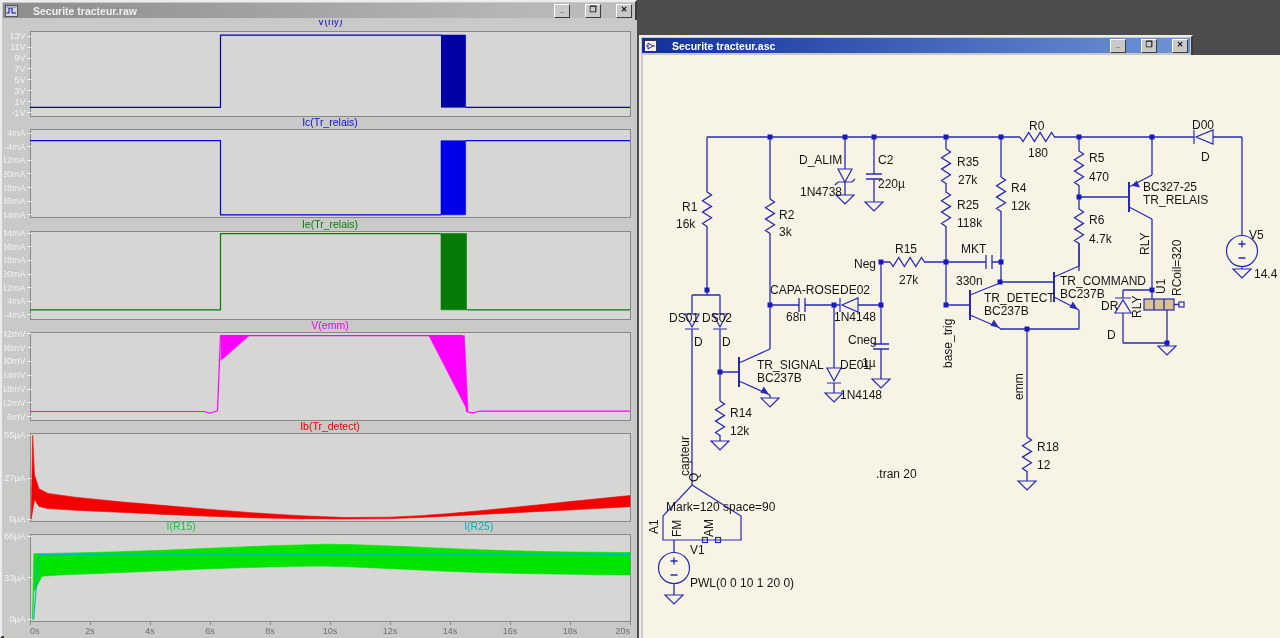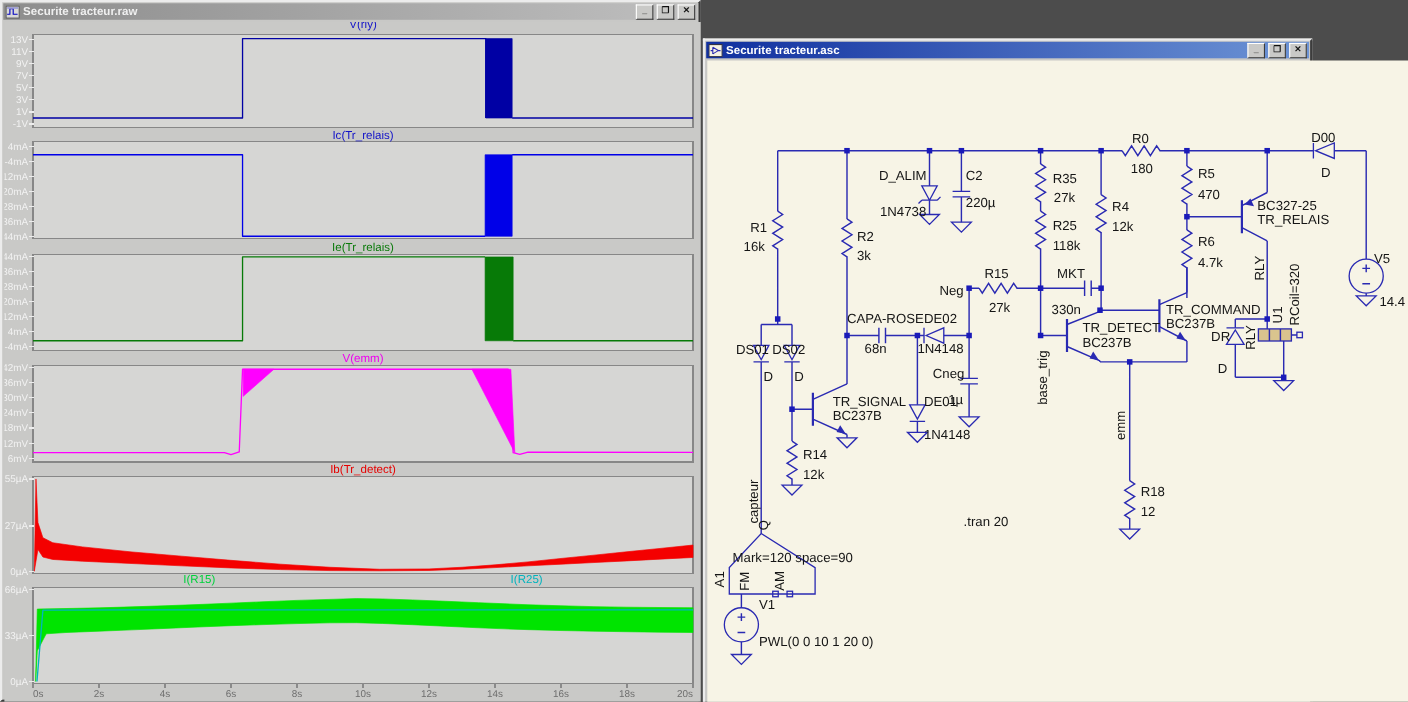--- a/index.html
+++ b/index.html
@@ -3,21 +3,21 @@
 <meta charset="utf-8">
 <style>
   html,body{margin:0;padding:0;}
   body{
     width:1280px;height:638px;position:relative;overflow:hidden;
     background:#4c4c4c;font-family:"Liberation Sans",sans-serif;
   }
   .win{position:absolute;background:#c8c8c6;border:2px solid;border-color:#ececec #3c3c3c #3c3c3c #ececec;box-sizing:border-box;}
   .win-left{left:0;top:0;width:637px;height:638px;}
   .win-right{left:639px;top:0;width:554px;height:638px;margin-top:35px;}
-  .titlebar{height:15px;margin:1px;display:flex;align-items:center;padding:0 2px;gap:3px;
+  .titlebar{height:15px;margin:1px;display:flex;align-items:center;padding:0 2px;gap:15px;
     font-size:10.5px;font-weight:bold;user-select:none;}
   .titlebar.inactive{background:linear-gradient(90deg,#8d8d8d,#bfbfbf);color:#efefef;}
   .titlebar.active{background:linear-gradient(90deg,#11309f,#6e95d6);color:#ffffff;}
   .t-title{flex:1;white-space:nowrap;overflow:hidden;}
   .t-btn{width:14px;height:12px;background:#c9c9c7;border:1px solid;border-color:#ffffff #3c3c3c #3c3c3c #ffffff;
     font-size:8px;line-height:10px;text-align:center;color:#101010;font-weight:bold;flex:0 0 auto;}
   .t-icon{width:13px;height:12px;flex:0 0 auto;}
   .client-plots{position:absolute;left:2px;top:18px;width:633px;height:618px;background:#c9c9c7;}
   .client-schem{position:absolute;left:2px;top:18px;width:637px;height:618px;background:#f7f4e6;text-align:center;}
   svg text{font-family:"Liberation Sans",sans-serif;}

